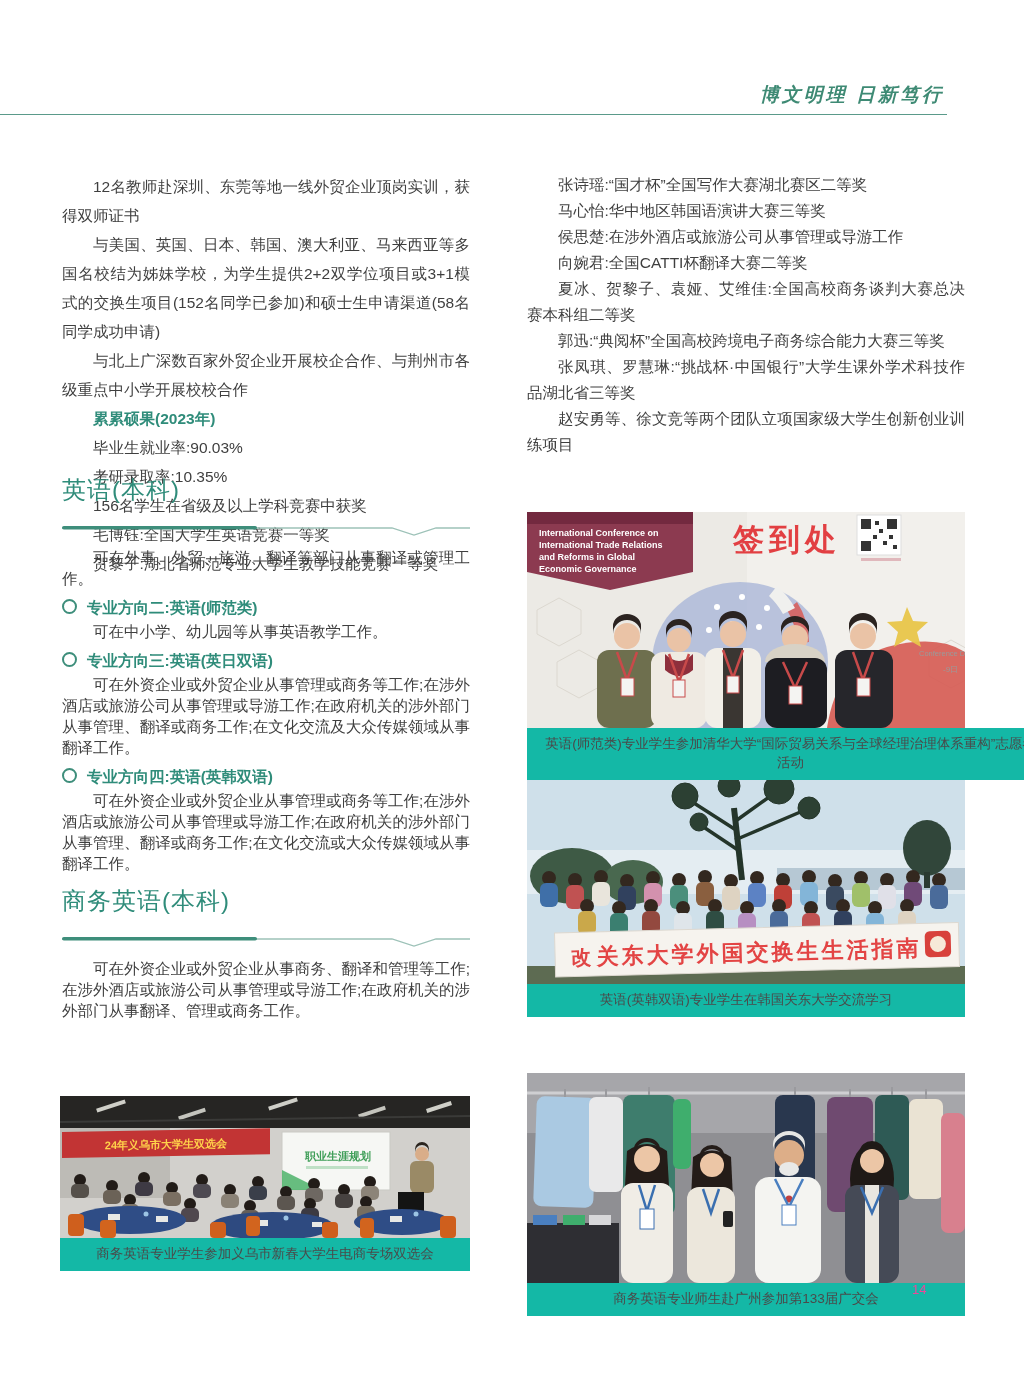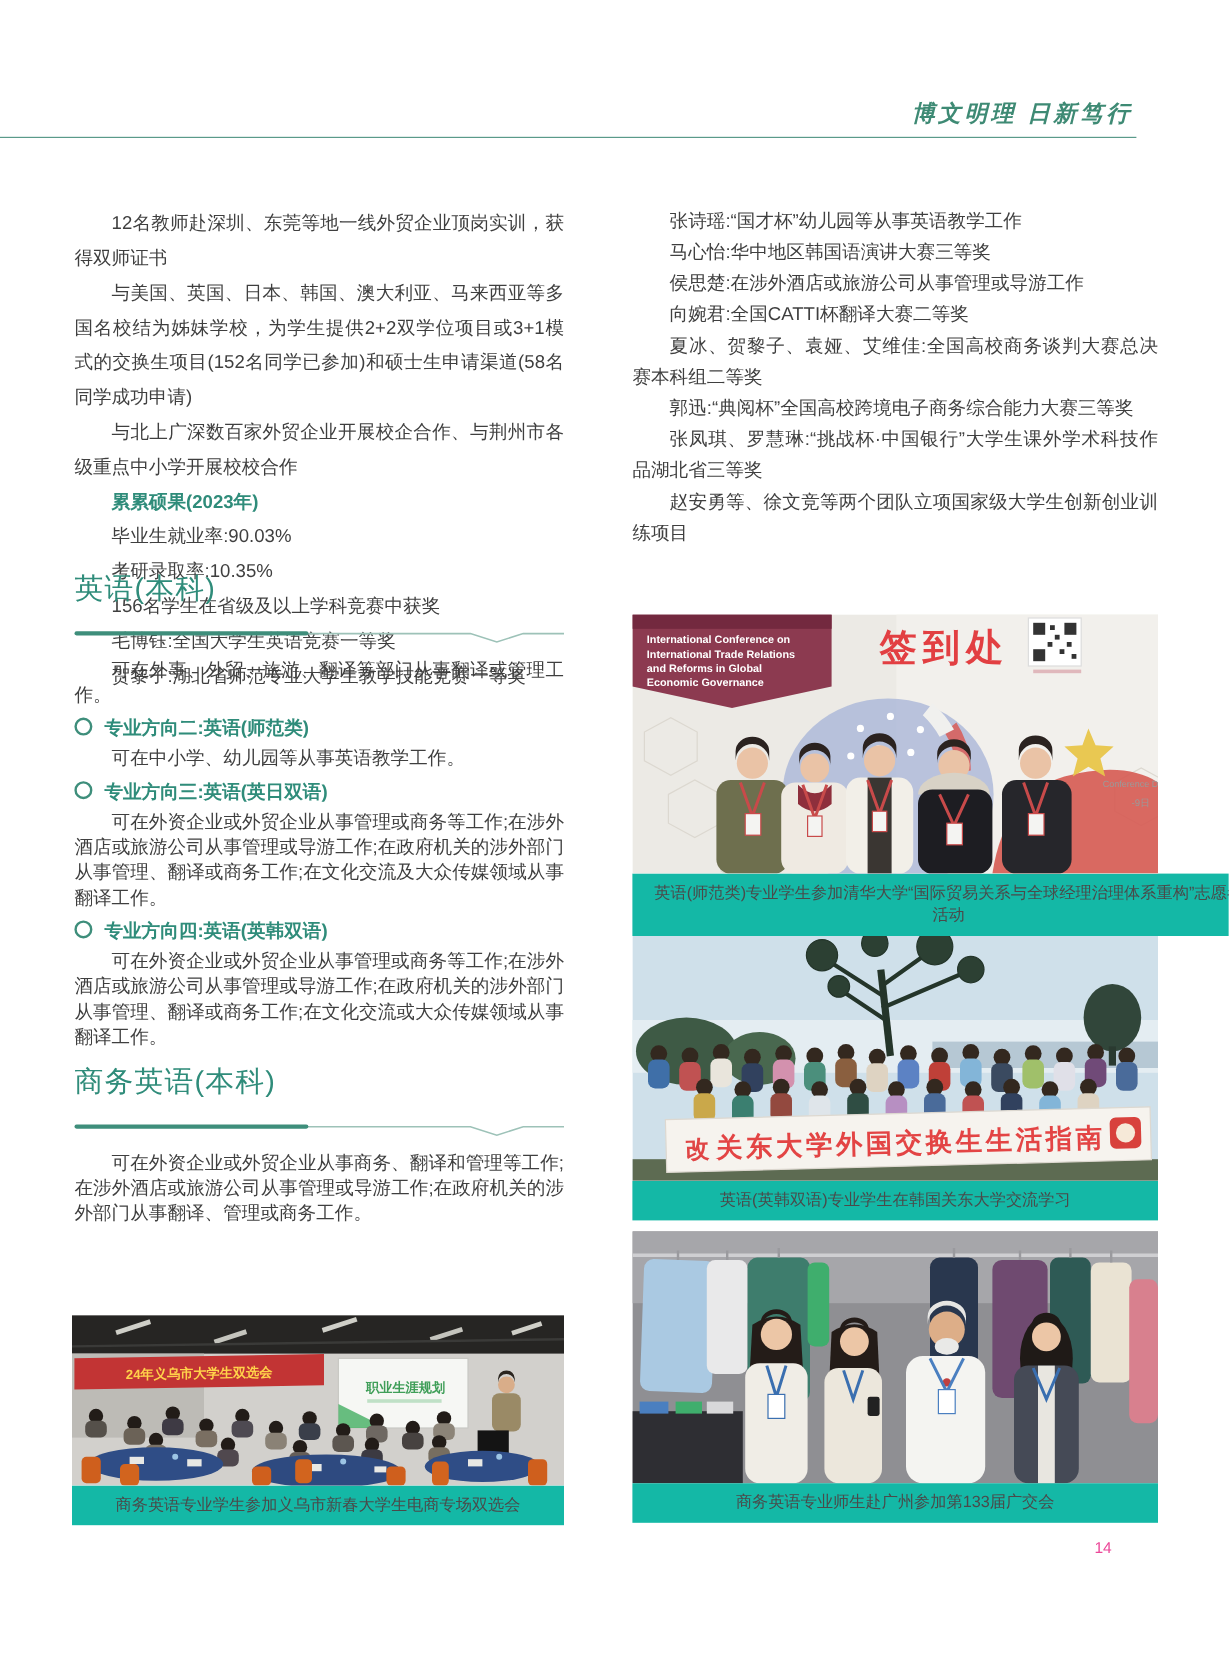--- a/index.html
+++ b/index.html
@@ -25,21 +25,21 @@
   .dir-label{font-size:15.5px;line-height:29px;color:#2f8c7a;font-weight:bold;margin-top:3px;}
   .ring{display:inline-block;width:11px;height:11px;border:2px solid #3e8e7b;border-radius:50%;
         margin-right:10px;vertical-align:-1px;background:#fff;}
   .dir-desc{margin:0 0 4px 0;}
   h2.sec-title2{margin:10px 0 14px 0;font-size:24px;font-weight:normal;color:#2f8c7a;letter-spacing:1px;}
   
   .photo-block{position:absolute;}
   .pb-classroom{left:60px;top:1096px;width:410px;}
   .pb-conference{left:527px;top:512px;width:527px;}
   .pb-korea{left:527px;top:780px;width:438px;}
-  .pb-canton{left:527px;top:1026px;width:438px;}
+  .pb-canton{left:527px;top:1073px;width:438px;}
   .photo-block svg{display:block;}
   .caption{background:#14b8a6;padding:6px 12px 8px;font-size:13.5px;line-height:19px;
            color:#4a4a4a;text-align:center;}
   .pagenum{position:absolute;left:912px;top:1282px;font-size:13px;color:#ec4899;}
 </style>
 </head>
 <body>
 
 <div class="page">
 
@@ -52,21 +52,21 @@
     <p class="body">与北上广深数百家外贸企业开展校企合作、与荆州市各级重点中小学开展校校合作</p>
     <div class="achv-title">累累硕果(2023年)</div>
     <div class="achv">毕业生就业率:90.03%</div>
     <div class="achv">考研录取率:10.35%</div>
     <div class="achv">156名学生在省级及以上学科竞赛中获奖</div>
     <div class="achv">毛博钰:全国大学生英语竞赛一等奖</div>
     <div class="achv">贺黎子:湖北省师范专业大学生教学技能竞赛一等奖</div>
   </div>
 
   <div class="col col-right">
-    <p class="body">张诗瑶:“国才杯”幼儿园等从事英语教学工作</p>
+    <p class="body">张诗瑶:“国才杯”全国写作大赛湖北赛区二等奖</p>
     <p class="body">马心怡:华中地区韩国语演讲大赛三等奖</p>
     <p class="body">侯思楚:在涉外酒店或旅游公司从事管理或导游工作</p>
     <p class="body">向婉君:全国CATTI杯翻译大赛二等奖</p>
     <p class="body">夏冰、贺黎子、袁娅、艾维佳:全国高校商务谈判大赛总决赛本科组二等奖</p>
     <p class="body">郭迅:“典阅杯”全国高校跨境电子商务综合能力大赛三等奖</p>
     <p class="body">张凤琪、罗慧琳:“挑战杯·中国银行”大学生课外学术科技作品湖北省三等奖</p>
     <p class="body">赵安勇等、徐文竞等两个团队立项国家级大学生创新创业训练项目</p>
   </div>
 
   <div class="sec-col">

